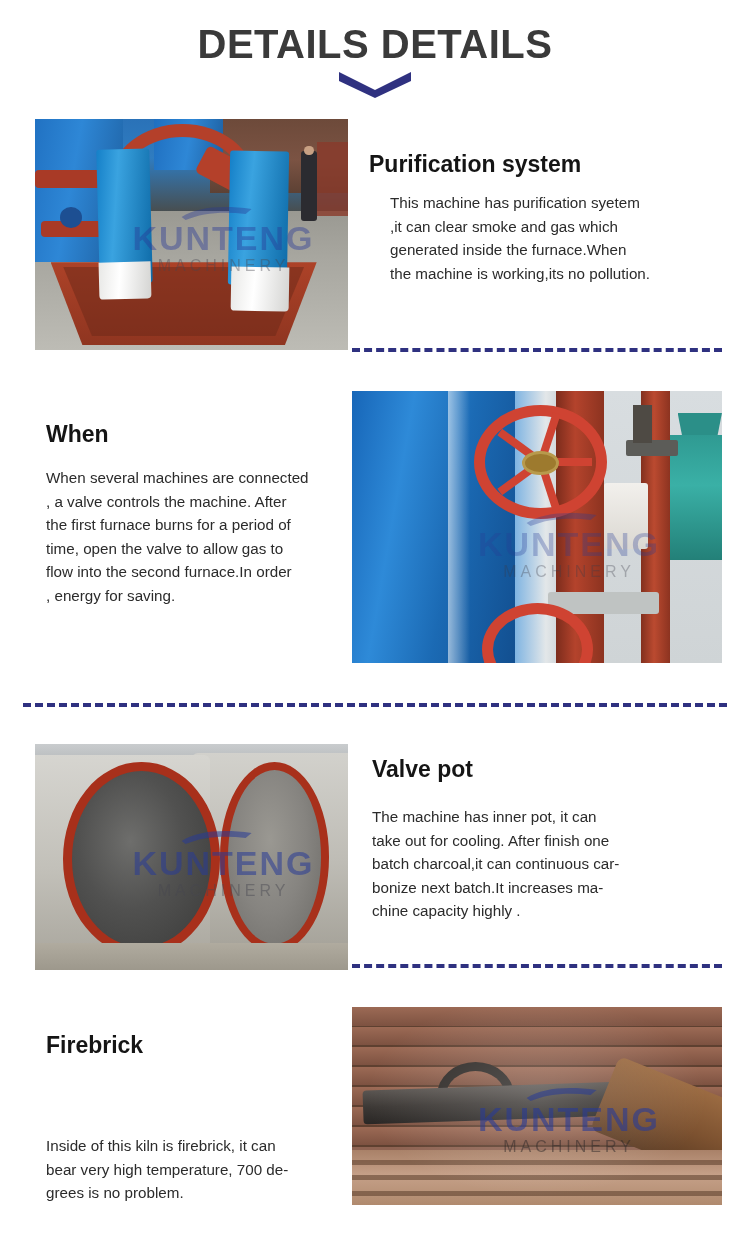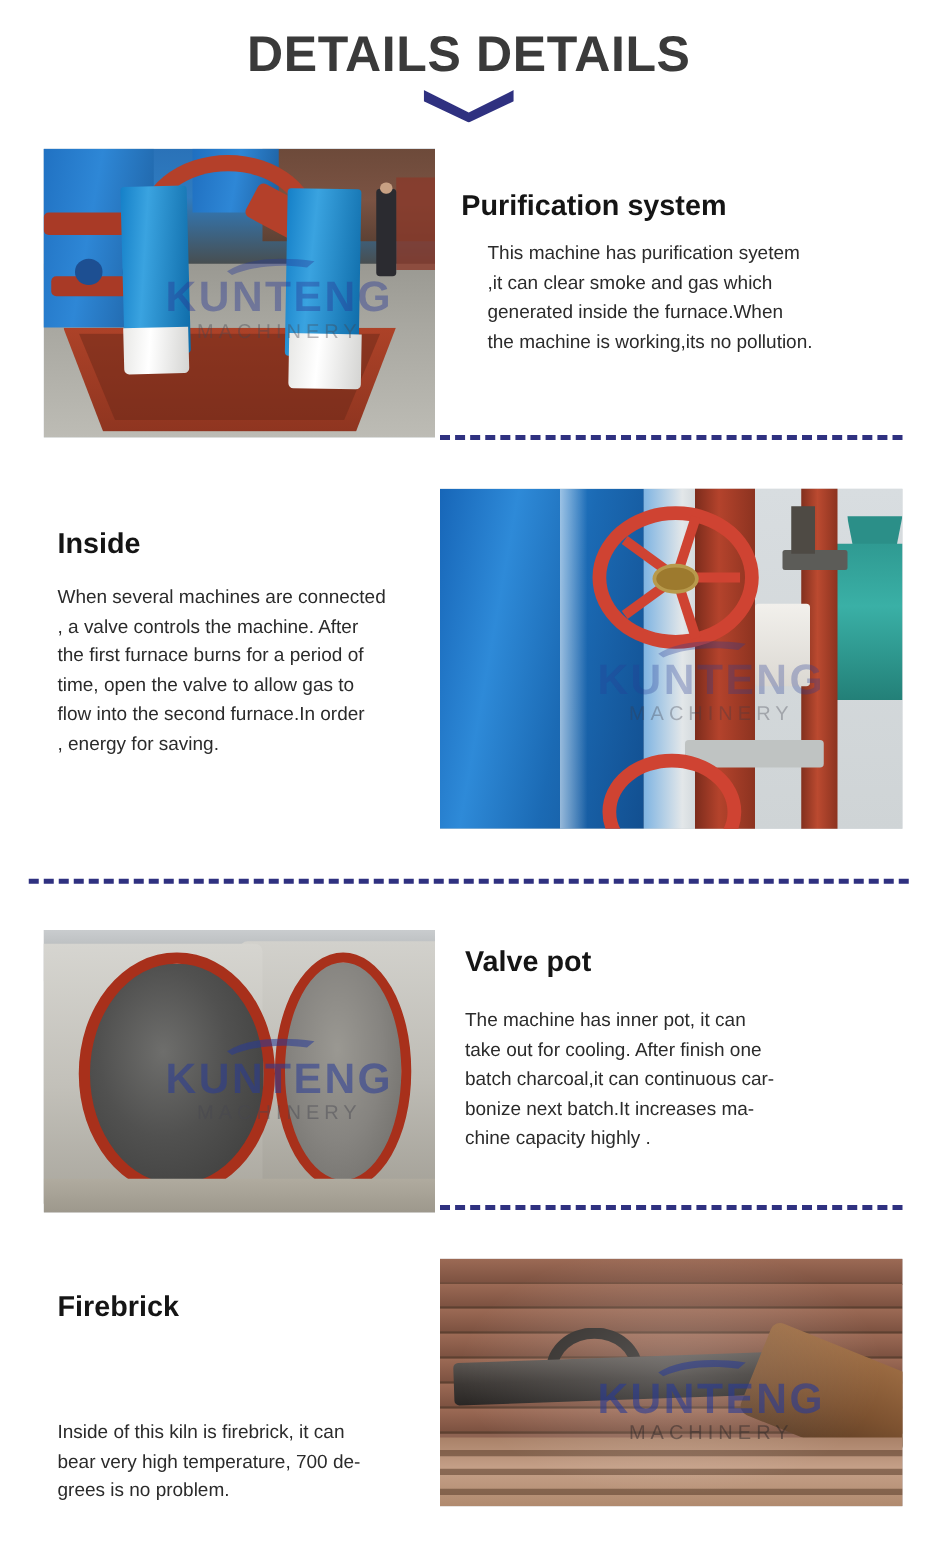--- a/index.html
+++ b/index.html
@@ -271,21 +271,21 @@
 </div>
 
 <div class="block-heading" style="left:369px; top:151px;">Purification system</div>
 <div class="block-body" style="left:390px; top:191px; width:340px;">This machine has purification syetem
 ,it can clear smoke and gas which
 generated inside the furnace.When
 the machine is working,its no pollution.</div>
 
 <div class="divider" style="left:352px; top:348px; width:370px;"></div>
 
-<div class="block-heading" style="left:46px; top:421px;">Inside</div>
+<div class="block-heading" style="left:46px; top:421px;">When</div>
 <div class="block-body" style="left:46px; top:466px; width:300px;">When several machines are connected
 , a valve controls the machine. After
 the first furnace burns for a period of
 time, open the valve to allow gas to
 flow into the second furnace.In order
 , energy for saving.</div>
 
 <div class="photo" id="photo-valve">
   <div class="photo-inner">
     <div class="p2-bg"></div>

